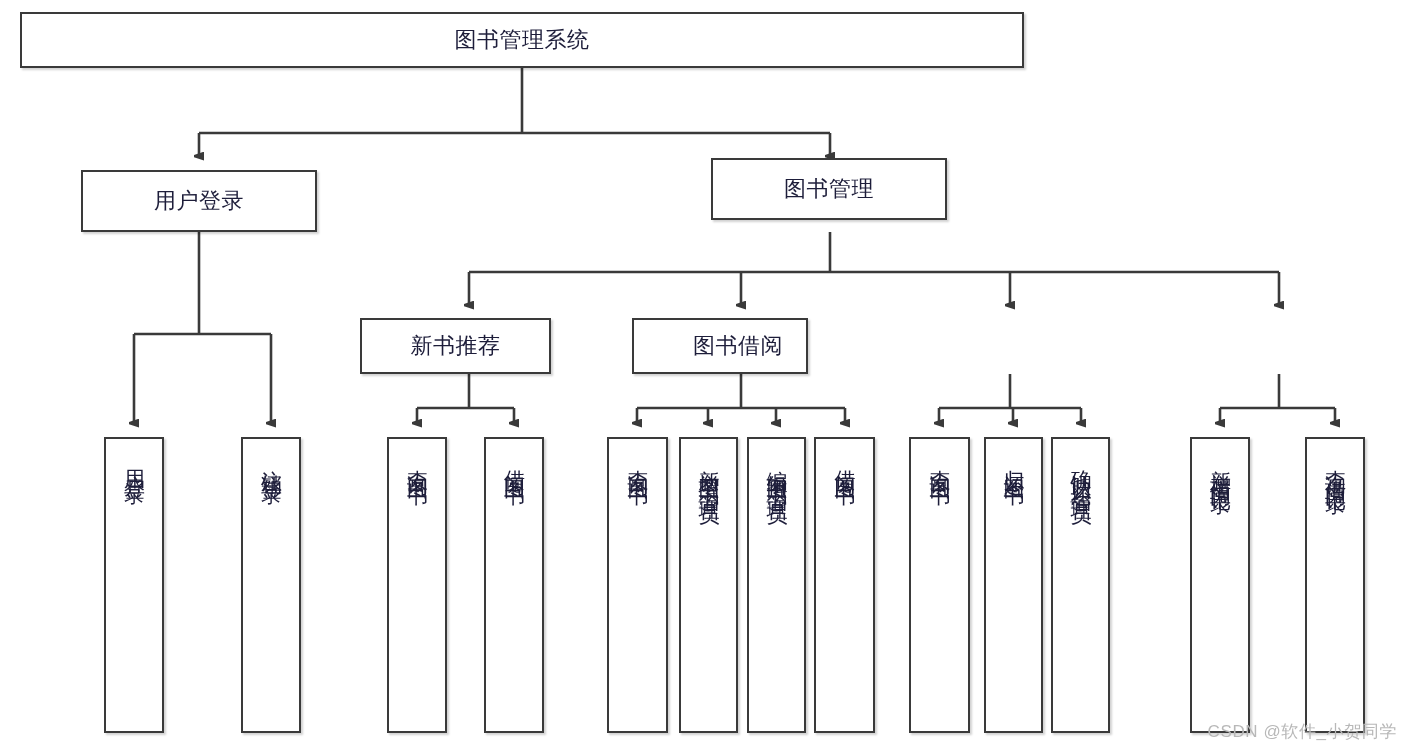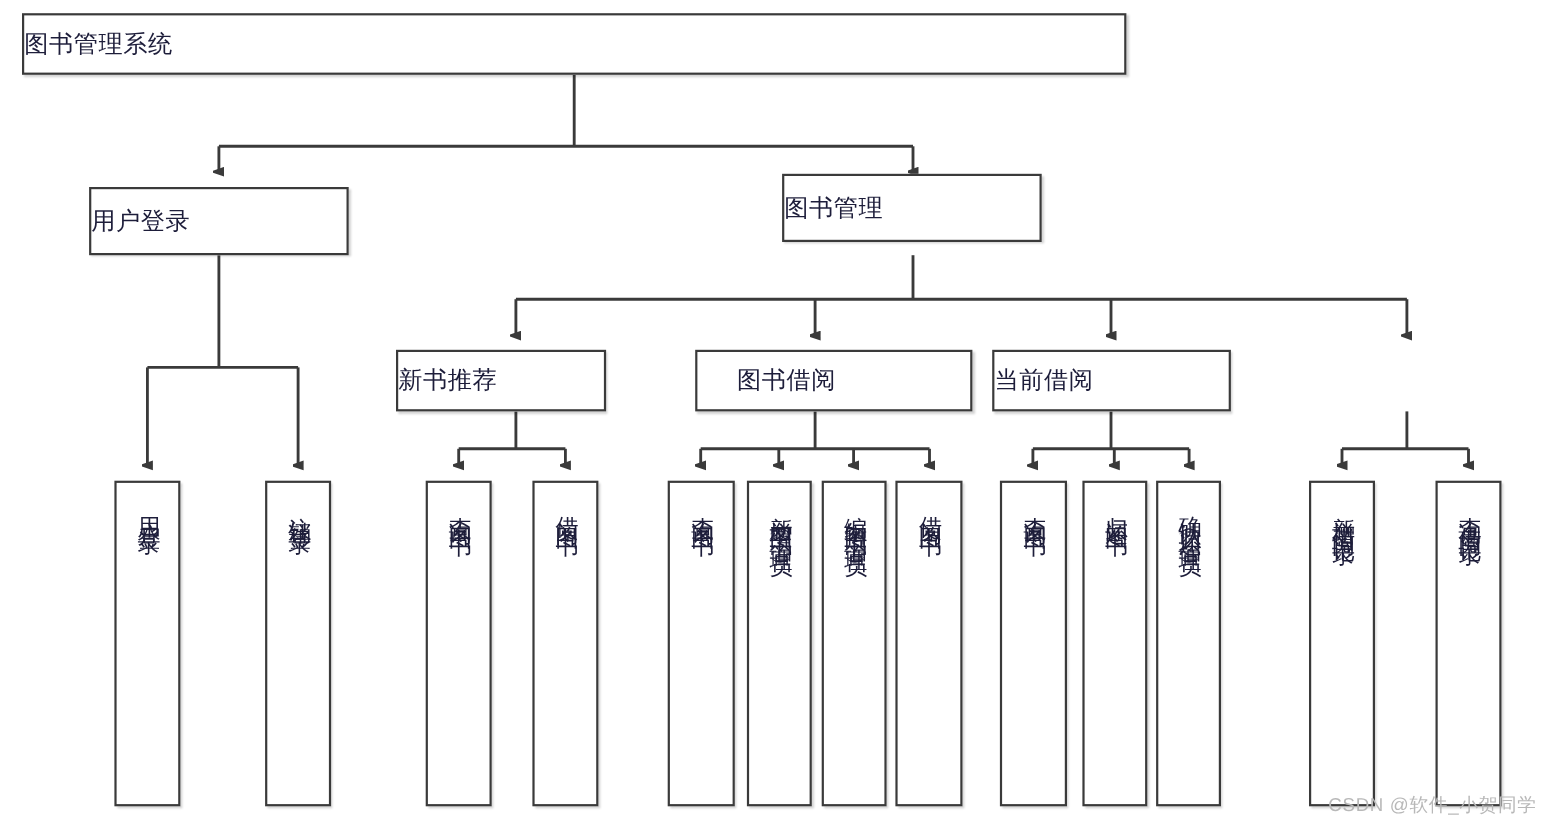--- a/index.html
+++ b/index.html
@@ -25,21 +25,21 @@
     height: 747px;
     pointer-events: none;
   }
   .node {
     position: absolute;
     box-sizing: border-box;
     background: #ffffff;
     border: 2px solid #3a3a3a;
     display: flex;
     align-items: center;
-    justify-content: flex-start;
+    justify-content: center;
     box-shadow: 2px 2px 2px rgba(0,0,0,0.18);
     z-index: 2;
   }
   .node-label {
     color: #1d1d3a;
     font-size: 22px;
     line-height: 1.28;
     letter-spacing: 0.5px;
     white-space: nowrap;
     text-align: center;
@@ -130,25 +130,22 @@
   <div class="node" id="node-l2-0" style="left: 81px; top: 170px; width: 236px; height: 62px;">
     <span class="node-label">用户登录</span>
   </div>
   <div class="node" id="node-l2-1" style="left: 711px; top: 158px; width: 236px; height: 62px;">
     <span class="node-label">图书管理</span>
   </div>
 
   <div class="node" id="node-l3-0" style="left: 360px; top: 318px; width: 191px; height: 56px;">
     <span class="node-label">新书推荐</span>
   </div>
-  <div class="node" id="node-l3-1" style="left: 632px; top: 318px; width: 252px; height: 56px; padding-left: 36px;">
+  <div class="node" id="node-l3-1" style="left: 632px; top: 318px; width: 176px; height: 56px; padding-left: 36px;">
     <span class="node-label">图书借阅</span>
-  </div>
-  <div class="node" id="node-l3-2" style="left: 902px; top: 318px; width: 217px; height: 56px;">
-    <span class="node-label">当前借阅</span>
   </div>
 
   <div class="node vertical" id="node-leaf-0" style="left: 104px; top: 437px; width: 60px; height: 296px;">
     <span class="node-label">用户登录</span>
   </div>
   <div class="node vertical" id="node-leaf-1" style="left: 241px; top: 437px; width: 60px; height: 296px;">
     <span class="node-label">注销登录</span>
   </div>
   <div class="node vertical" id="node-leaf-2" style="left: 387px; top: 437px; width: 60px; height: 296px;">
     <span class="node-label">查询图书</span>

